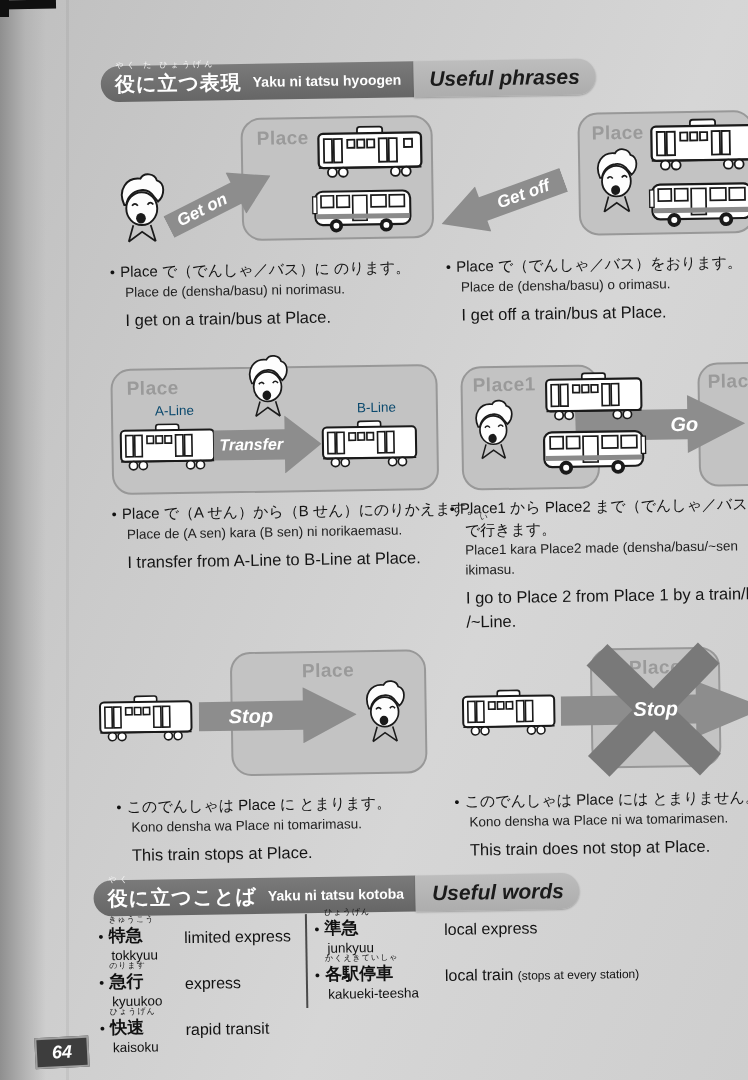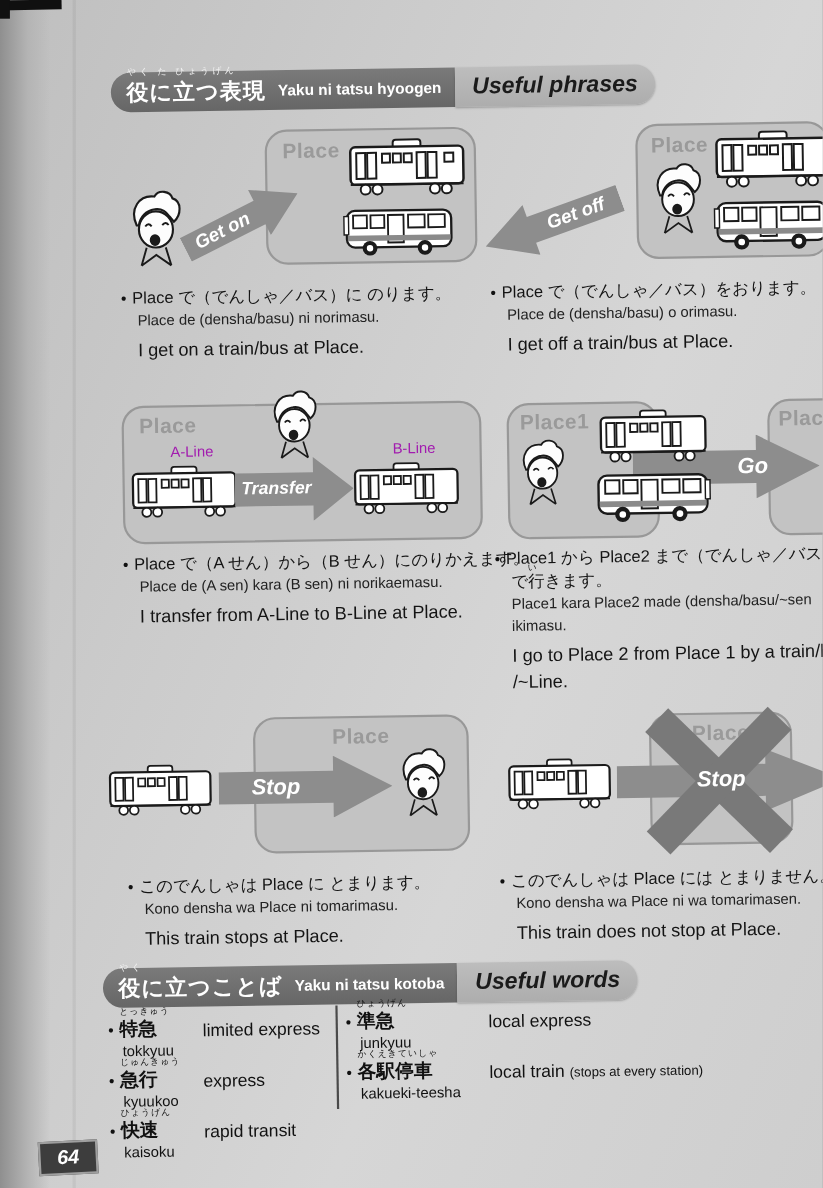--- a/index.html
+++ b/index.html
@@ -23,21 +23,21 @@
   .sh-kw{position:relative;display:inline-block;}
   .sh-furi{position:absolute;top:-9px;left:1px;font-size:8px;line-height:8px;color:#f2f2f2;
         letter-spacing:3px;white-space:nowrap;}
   .sh-jp{font-size:20px;font-weight:bold;color:#fff;letter-spacing:1px;white-space:nowrap;}
   .sh-romaji{font-size:14px;font-weight:bold;color:#fff;white-space:nowrap;}
   .sh-en{font-size:21px;font-weight:bold;font-style:italic;color:#1b1b1b;white-space:nowrap;}
 
   
   .pbox{position:absolute;background:#c3c3c3;border:2px solid #989898;border-radius:20px;}
   .place-label{position:absolute;font-size:19px;font-weight:bold;color:#9a9a9a;letter-spacing:0.5px;white-space:nowrap;}
-  .line-label{position:absolute;font-size:13.5px;color:#a21caf;white-space:nowrap;text-align:right;}
+  .line-label{position:absolute;font-size:13.5px;color:#0c4a6e;white-space:nowrap;text-align:right;}
 
   
   .arrow{position:absolute;background:#8d8d8d;display:flex;align-items:center;}
   .arrow.right{clip-path:polygon(0 24%,66% 24%,66% 0,100% 50%,66% 100%,66% 76%,0 76%);}
   .arrow.left{clip-path:polygon(100% 24%,34% 24%,34% 0,0 50%,34% 100%,34% 76%,100% 76%);}
   .arrow-label{color:#fff;font-weight:bold;font-style:italic;text-align:center;white-space:nowrap;}
   .xbar{position:absolute;background:#797979;}
 
   svg{position:absolute;overflow:visible;}
 
@@ -374,26 +374,26 @@
         </span>
         <span class="sh-romaji">Yaku ni tatsu kotoba</span>
       </div>
       <div class="sh-light">
         <span class="sh-en">Useful words</span>
       </div>
     </div>
 
     <div class="vocab-col lft" style="left:92px;top:920px;width:206px;">
       <div class="vocab-item">
-        <div class="v-head"><span class="bullet">●</span><span class="v-kw"><span class="v-furi">とっきゅう</span><span class="v-kanji">特急</span></span></div>
+        <div class="v-head"><span class="bullet">●</span><span class="v-kw"><span class="v-furi">きゅうこう</span><span class="v-kanji">特急</span></span></div>
         <div class="v-romaji">tokkyuu</div>
         <div class="v-meaning">limited express</div>
       </div>
       <div class="vocab-item">
-        <div class="v-head"><span class="bullet">●</span><span class="v-kw"><span class="v-furi">じゅんきゅう</span><span class="v-kanji">急行</span></span></div>
+        <div class="v-head"><span class="bullet">●</span><span class="v-kw"><span class="v-furi">のります</span><span class="v-kanji">急行</span></span></div>
         <div class="v-romaji">kyuukoo</div>
         <div class="v-meaning">express</div>
       </div>
       <div class="vocab-item">
         <div class="v-head"><span class="bullet">●</span><span class="v-kw"><span class="v-furi">ひょうげん</span><span class="v-kanji">快速</span></span></div>
         <div class="v-romaji">kaisoku</div>
         <div class="v-meaning">rapid transit</div>
       </div>
     </div>
     <div class="v-divider" style="left:299px;top:913px;height:94px;"></div>

